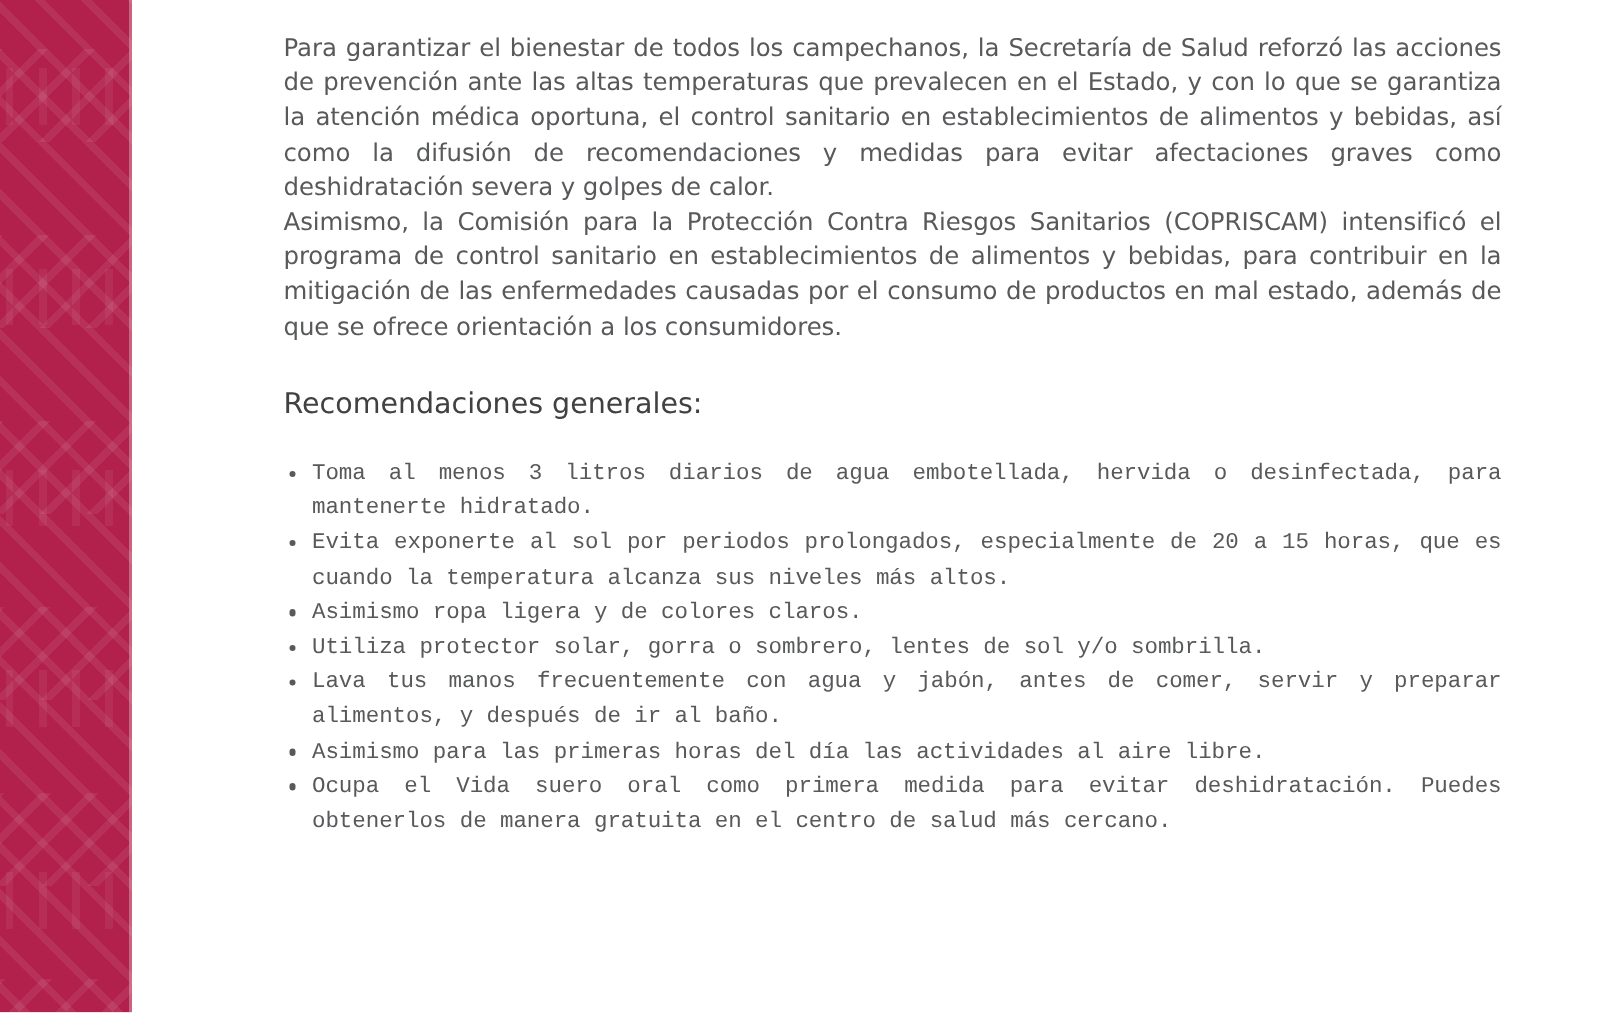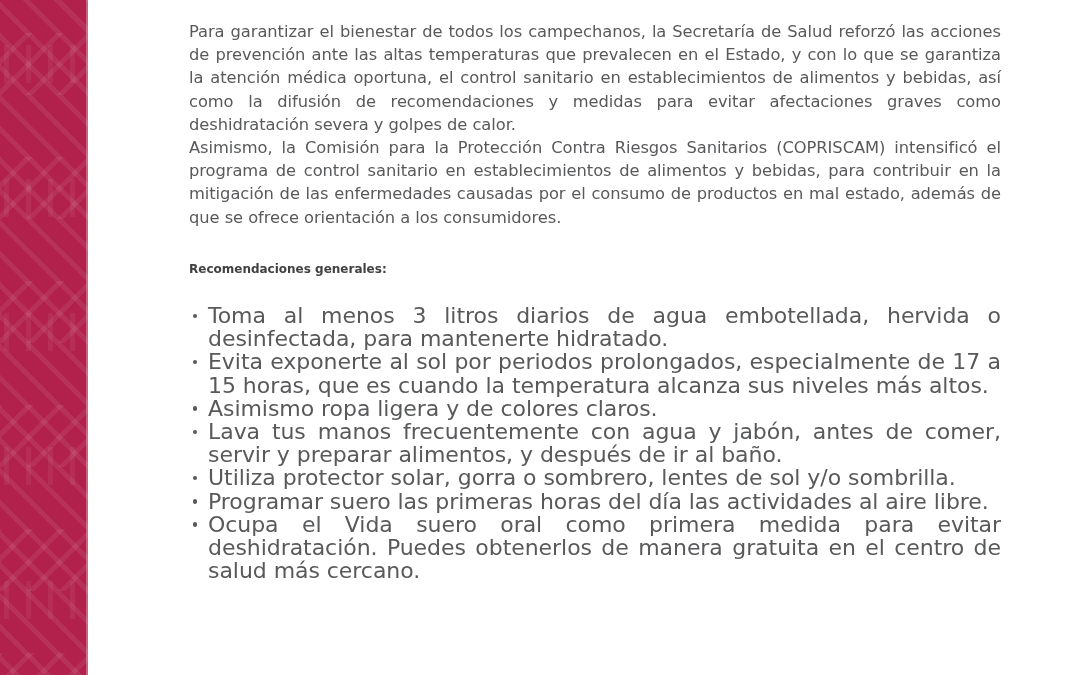--- a/index.html
+++ b/index.html
@@ -93,39 +93,40 @@
     text-justify: inter-word;
     letter-spacing: -0.05px;
   }
   .body-text p {
     margin: 0;
   }
 
   .section-heading {
     margin-top: 29px;
     color: #414042;
-    font-size: 12px;
+    font-size: 19px;
     line-height: 23.2px;
-    font-weight: bold;
+    font-weight: normal;
   }
 
   .rec-list {
     margin: 23px 0 0 0;
     padding: 0;
     list-style: none;
   }
   .rec-list li {
     position: relative;
     padding-left: 19px;
     color: #58595B;
-    font-size: 22px;
+    font-size: 15px;
     line-height: 23.2px;
     text-align: justify;
     text-justify: inter-word;
     letter-spacing: -0.05px;
+    font-family: Liberation Mono, monospace;
   }
   .rec-list li .bullet {
     position: absolute;
     left: 4px;
     top: 9.5px;
     width: 4.4px;
     height: 4.4px;
     border-radius: 50%;
     background: #58595B;
   }
@@ -155,37 +156,37 @@
 
     <div class="section-heading">Recomendaciones generales:</div>
 
     <ul class="rec-list">
       <li>
         <span class="bullet"></span>
         <span class="li-text">Toma al menos 3 litros diarios de agua embotellada, hervida o desinfectada, para mantenerte hidratado.</span>
       </li>
       <li>
         <span class="bullet"></span>
-        <span class="li-text">Evita exponerte al sol por periodos prolongados, especialmente de 17 a 15 horas, que es cuando la temperatura alcanza sus niveles más altos.</span>
+        <span class="li-text">Evita exponerte al sol por periodos prolongados, especialmente de 20 a 15 horas, que es cuando la temperatura alcanza sus niveles más altos.</span>
       </li>
       <li>
         <span class="bullet"></span>
         <span class="li-text">Asimismo ropa ligera y de colores claros.</span>
       </li>
       <li>
         <span class="bullet"></span>
+        <span class="li-text">Utiliza protector solar, gorra o sombrero, lentes de sol y/o sombrilla.</span>
+      </li>
+      <li>
+        <span class="bullet"></span>
         <span class="li-text">Lava tus manos frecuentemente con agua y jabón, antes de comer, servir y preparar alimentos, y después de ir al baño.</span>
       </li>
       <li>
         <span class="bullet"></span>
-        <span class="li-text">Utiliza protector solar, gorra o sombrero, lentes de sol y/o sombrilla.</span>
-      </li>
-      <li>
-        <span class="bullet"></span>
-        <span class="li-text">Programar suero las primeras horas del día las actividades al aire libre.</span>
+        <span class="li-text">Asimismo para las primeras horas del día las actividades al aire libre.</span>
       </li>
       <li>
         <span class="bullet"></span>
         <span class="li-text">Ocupa el Vida suero oral como primera medida para evitar deshidratación. Puedes obtenerlos de manera gratuita en el centro de salud más cercano.</span>
       </li>
     </ul>
 
   </div>
 </div>
 

